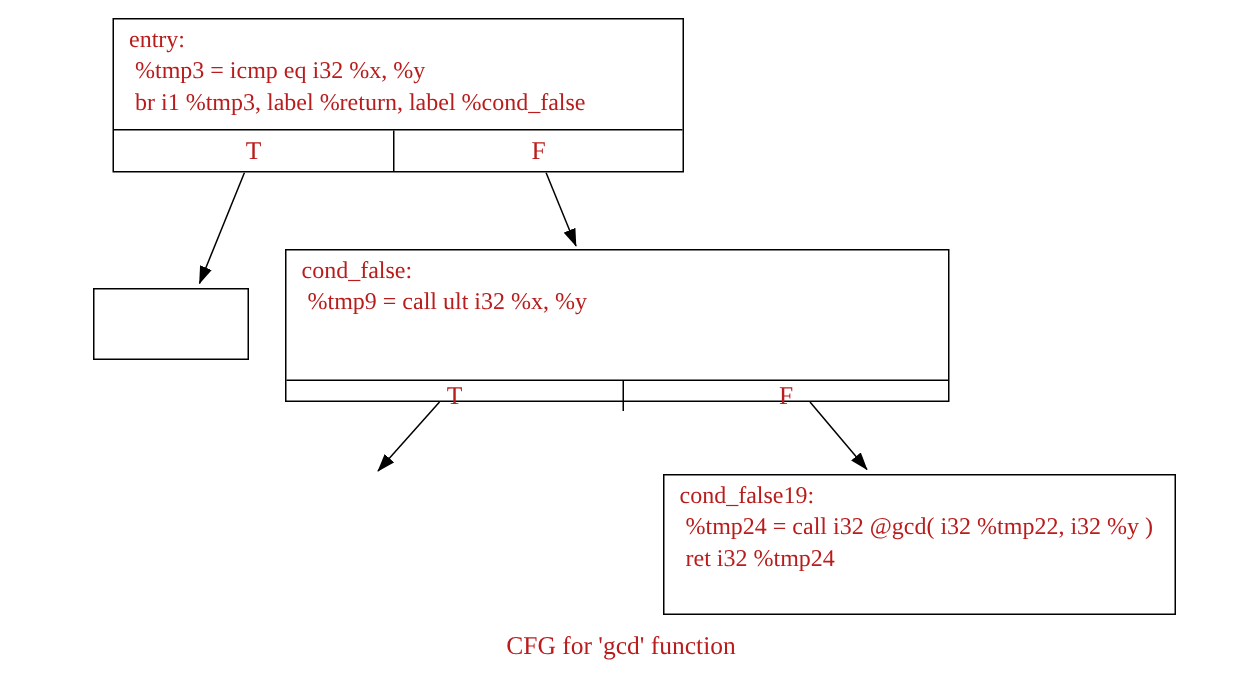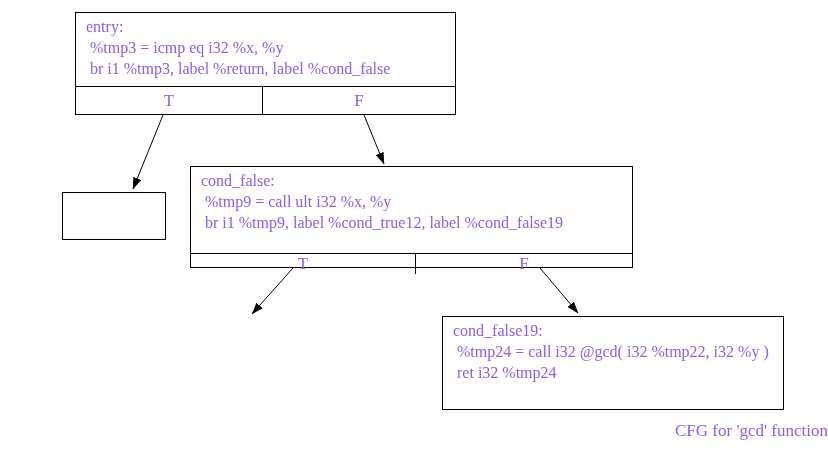--- a/index.html
+++ b/index.html
@@ -6,21 +6,21 @@
     margin: 0;
     padding: 0;
     background: #ffffff;
   }
   #canvas {
     position: relative;
     width: 828px;
     height: 452px;
     background: #ffffff;
     font-family: "Liberation Serif", "DejaVu Serif", serif;
-    color: #8b5cf6;
+    color: #b91c1c;
     overflow: hidden;
   }
   .node {
     position: absolute;
     border: 1px solid #000000;
     background: #ffffff;
     box-sizing: border-box;
     display: flex;
     flex-direction: column;
   }
@@ -64,21 +64,21 @@
   #edges-layer {
     position: absolute;
     left: 0; top: 0;
     width: 828px; height: 452px;
     pointer-events: none;
   }
   #caption {
     position: absolute;
     left: 0; top: 421px;
     width: 828px;
-    text-align: right;
+    text-align: center;
     font-size: 17px;
   }
 </style>
 </head>
 <body>
 
 <div id="canvas">
 
   <svg id="edges-layer" width="828" height="452" viewBox="0 0 828 452" xmlns="http://www.w3.org/2000/svg">
     <defs>
@@ -106,21 +106,20 @@
 
   <div class="node" id="node-return">
     <div class="node-body">
     </div>
   </div>
 
   <div class="node" id="node-cond-false">
     <div class="node-body">
       <div class="node-line">cond_false:</div>
       <div class="node-line"> %tmp9 = call ult i32 %x, %y</div>
-      <div class="node-line"> br i1 %tmp9, label %cond_true12, label %cond_false19</div>
     </div>
     <div class="port-row">
       <div class="port-cell t-cell">T</div>
       <div class="port-cell f-cell">F</div>
     </div>
   </div>
 
 
   <div class="node" id="node-cond-false19">
     <div class="node-body">

